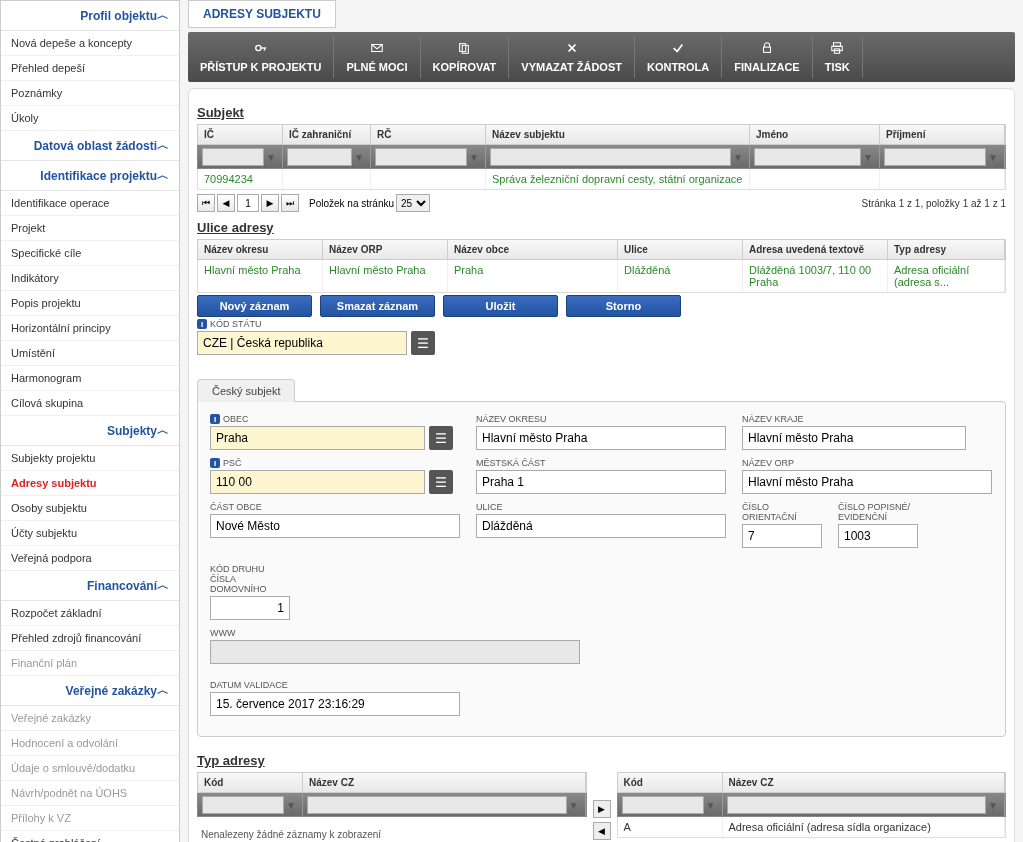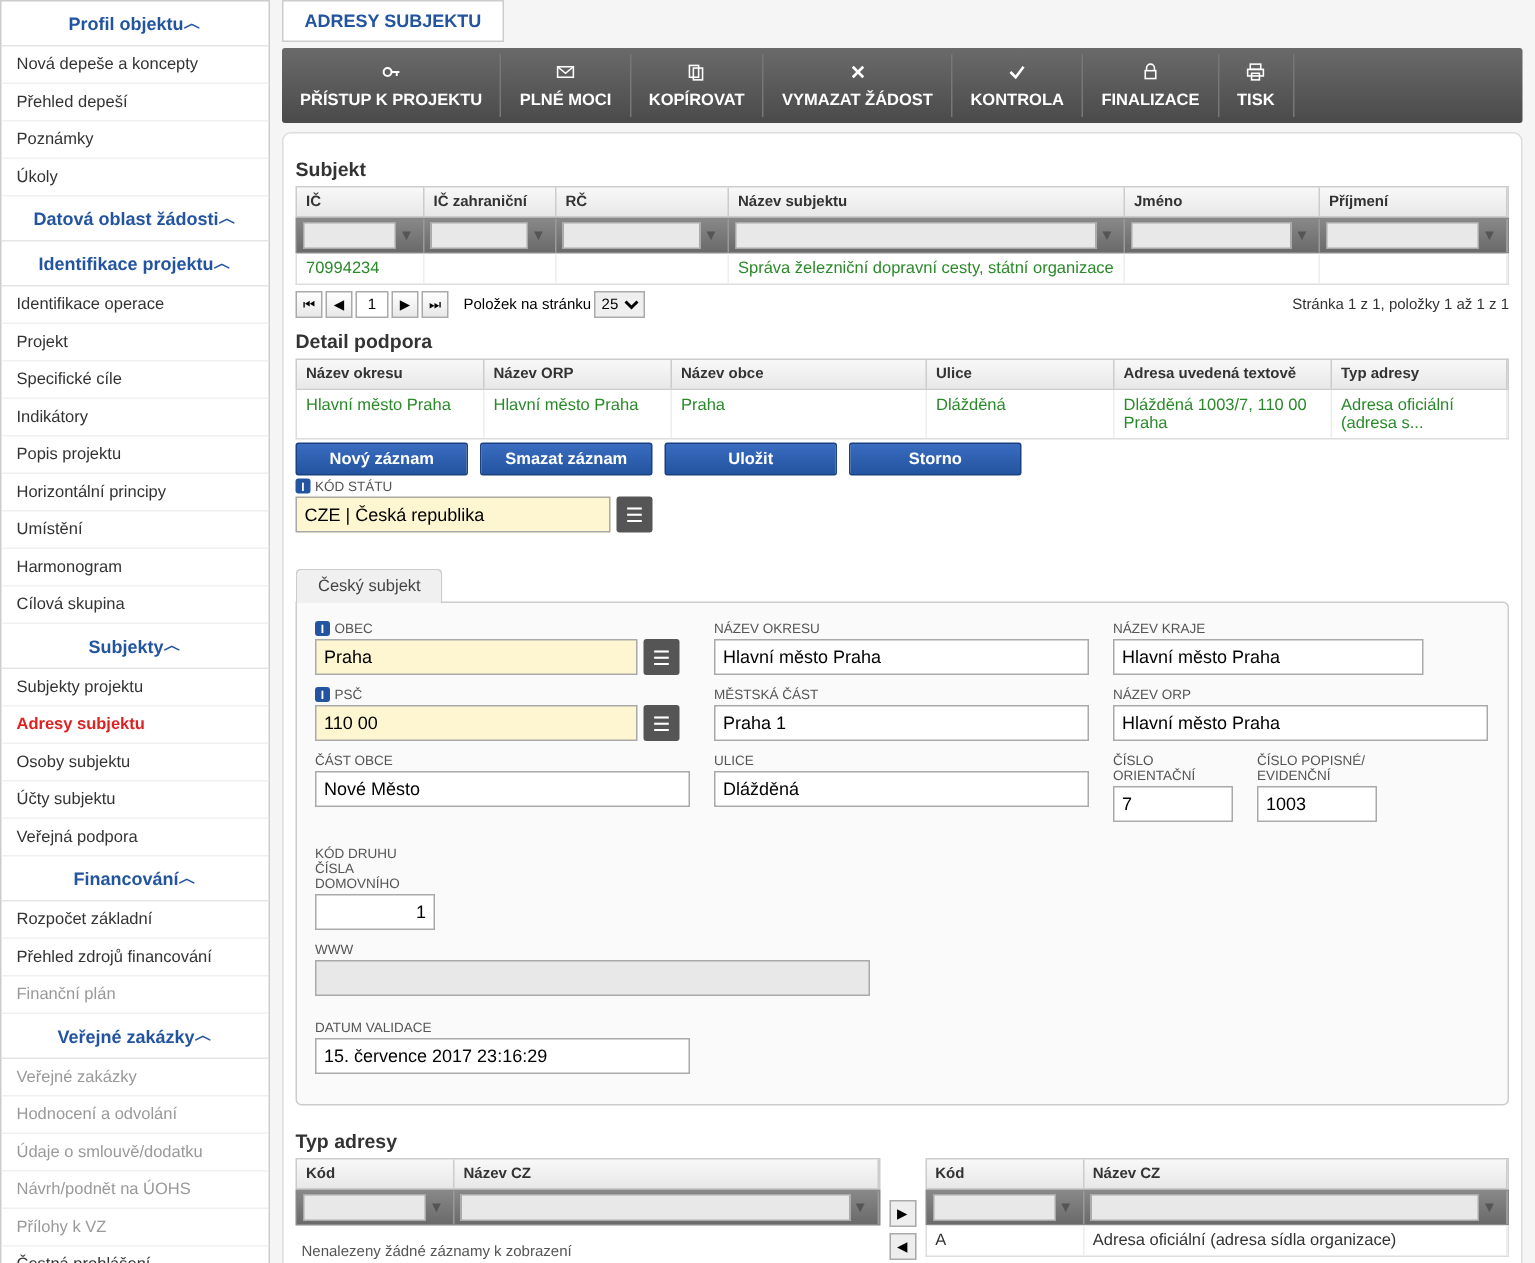--- a/index.html
+++ b/index.html
@@ -1,33 +1,33 @@
 <!DOCTYPE html>
 <html><head>
 <meta charset="utf-8">
 <style>
 * { box-sizing: border-box; margin: 0; padding: 0; }
 body { font-family: Arial, sans-serif; font-size: 11px; background: #f5f5f5; display: flex; }
 
 .sidebar { width: 180px; background: #fff; border: 1px solid #ccc; }
-.sidebar-header { display: flex; justify-content: center; align-items: center; padding: 6px 10px; color: #2354a0; font-weight: bold; font-size: 12px; cursor: pointer; border-bottom: 1px solid #e5e5e5; }
+.sidebar-header { display: flex; justify-content: flex-end; align-items: center; padding: 6px 10px; color: #2354a0; font-weight: bold; font-size: 12px; cursor: pointer; border-bottom: 1px solid #e5e5e5; }
 .sidebar-item { padding: 6px 10px; color: #333; cursor: pointer; border-bottom: 1px solid #f0f0f0; }
 .sidebar-item.indent { }
 .sidebar-item.active { color: #d22; font-weight: bold; }
 .sidebar-item.disabled { color: #999; }
 .chevron { color: #2354a0; font-weight: bold; }
 
 .main { flex: 1; padding: 0 8px; }
 .tab-header { background: #fff; border: 1px solid #ccc; display: inline-block; padding: 6px 14px; color: #2354a0; font-weight: bold; font-size: 12px; margin-bottom: 4px; }
 .toolbar { background: linear-gradient(#6a6a6a,#4a4a4a); display: flex; padding: 4px 0; border-radius: 2px; }
 .toolbar-btn { display: flex; align-items: center; gap: 6px; padding: 5px 12px; color: #fff; font-size: 11px; font-weight: bold; cursor: pointer; border-right: 1px solid #777; flex-direction: column; }
 .toolbar-icon { width: 14px; height: 14px; display: inline-block; }
 
 .panel { background: #fff; border: 1px solid #ddd; border-radius: 6px; padding: 8px; margin-top: 6px; }
-.section-title { font-weight: bold; font-size: 13px; color: #333; margin: 8px 0 4px; }
+.section-title { font-weight: bold; font-size: 13px; color: #333; margin: 8px 0 4px; text-decoration: underline; }
 
 .grid-header { display: flex; background: linear-gradient(#f8f8f8,#e8e8e8); border: 1px solid #ccc; }
 .grid-header > div { padding: 4px 6px; font-size: 10px; color: #333; font-weight: bold; border-right: 1px solid #ccc; }
 .grid-filter { display: flex; background: linear-gradient(#888,#6a6a6a); border: 1px solid #888; }
 .grid-filter > div { padding: 2px 4px; border-right: 1px solid #999; display: flex; align-items: center; }
 .grid-filter input { width: 100%; background: #e8e8e8; border: 1px solid #aaa; height: 18px; font-size: 10px; padding: 0 2px; }
 .filter-icon { width: 14px; height: 14px; color: #555; flex-shrink: 0; display: flex; align-items: center; justify-content: center; font-size: 10px; }
 .grid-row { display: flex; border: 1px solid #ddd; border-top: none; }
 .grid-row > div { padding: 4px 6px; font-size: 11px; color: #2a8a2a; border-right: 1px solid #eee; }
 
@@ -258,21 +258,21 @@
       <div class="pager-btn">⏮</div>
       <div class="pager-btn">◀</div>
       <input value="1" style="">
       <div class="pager-btn">▶</div>
       <div class="pager-btn">⏭</div>
       <span style="margin-left:8px">Položek na stránku</span>
       <select><option>25</option></select>
       <span class="pager-right">Stránka 1 z 1, položky 1 až 1 z 1</span>
     </div>
 
-    <div class="section-title">Detail podpora</div>
+    <div class="section-title">Ulice adresy</div>
     <div class="grid-header">
       <div class="da-col1">Název okresu</div>
       <div class="da-col2">Název ORP</div>
       <div class="da-col3">Název obce</div>
       <div class="da-col4">Ulice</div>
       <div class="da-col5">Adresa uvedená textově</div>
       <div class="da-col6">Typ adresy</div>
     </div>
     <div class="grid-row">
       <div class="da-col1">Hlavní město Praha</div>
@@ -316,21 +316,21 @@
                 <input class="req" style="width: 215px;" value="Praha">
                 <button class="lookup-btn">
                   <span>☰</span>
                 </button>
               </div>
           </div>
           <div class="field" style="width:250px">
             <label>NÁZEV OKRESU</label>
             <input value="Hlavní město Praha" style="">
           </div>
-          <div class="field" style="width:207px">
+          <div class="field" style="width:224px">
             <label>NÁZEV KRAJE</label>
             <input value="Hlavní město Praha" style="">
           </div>
         </div>
         <div class="field-group">
           <div class="field" style="width:250px">
             <label>
                 <span class="info-icon">i</span>
                 <span>PSČ</span>
               </label>

